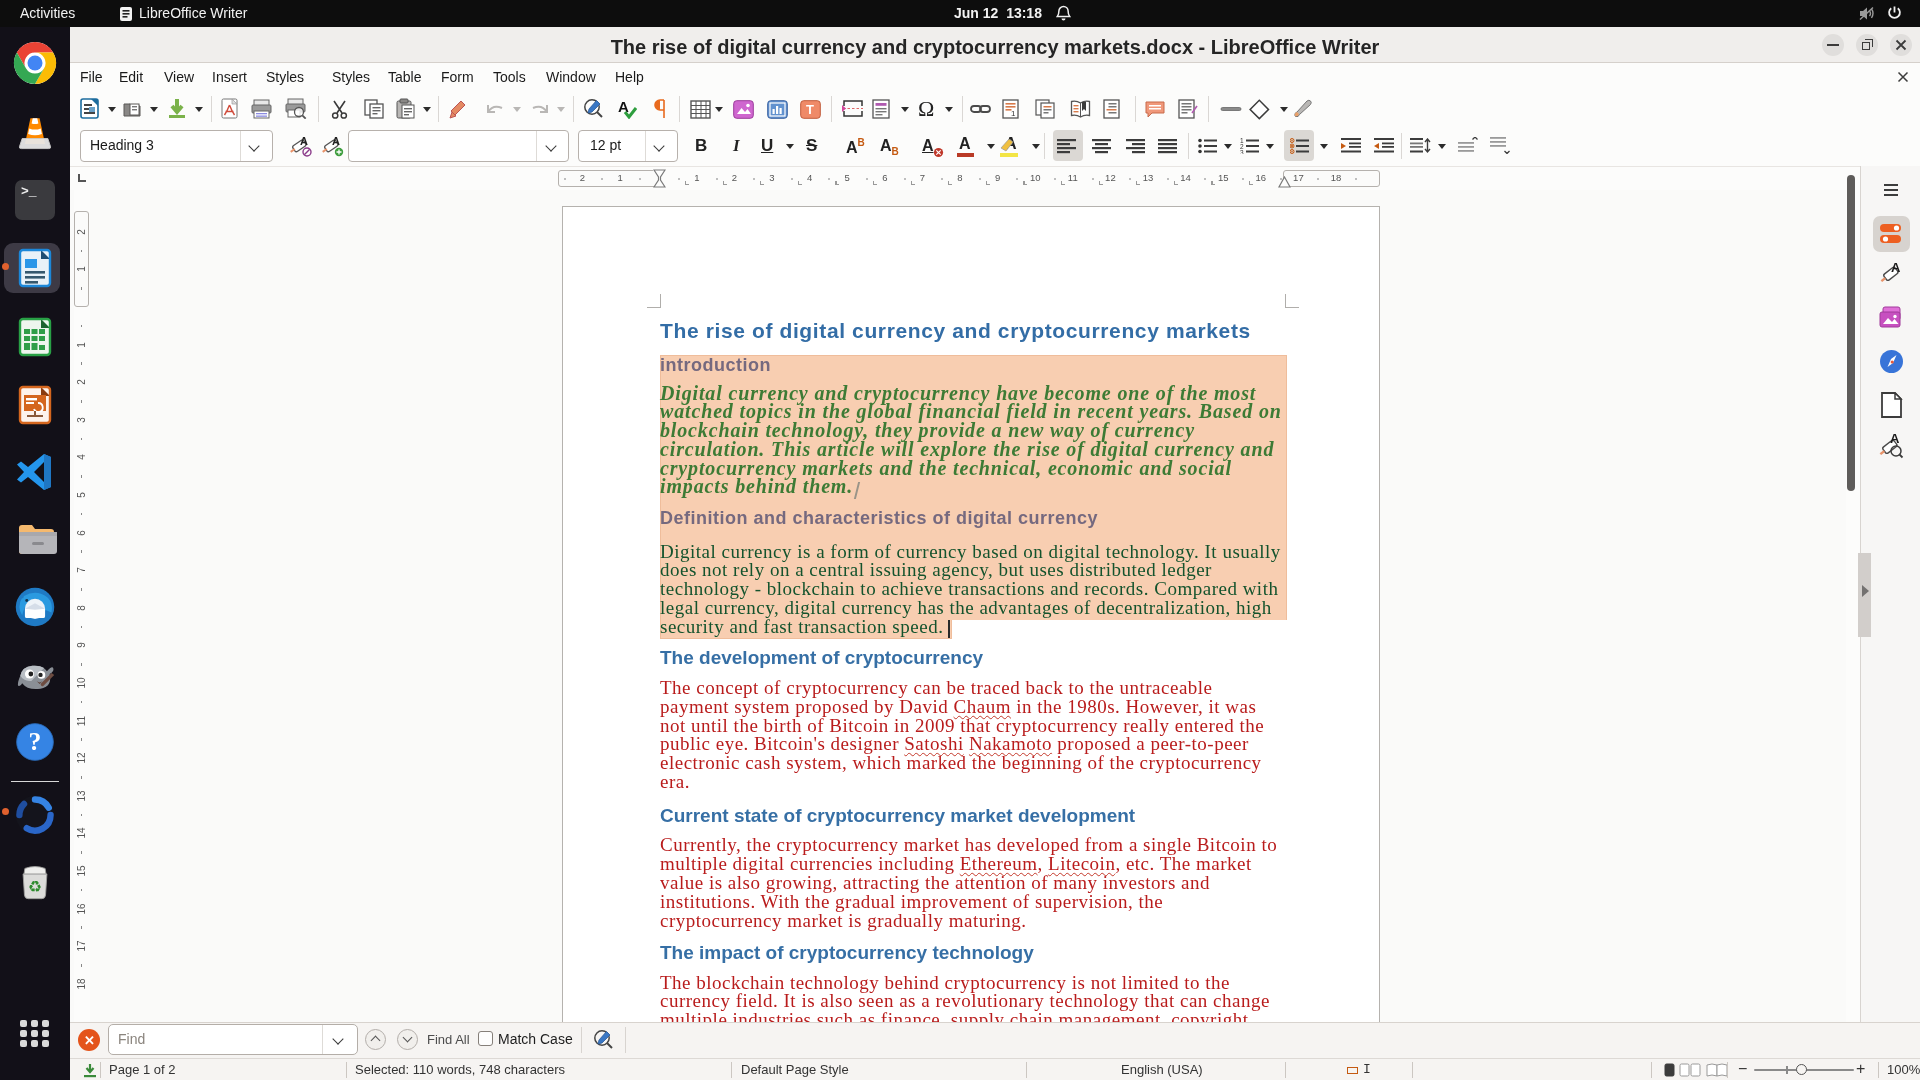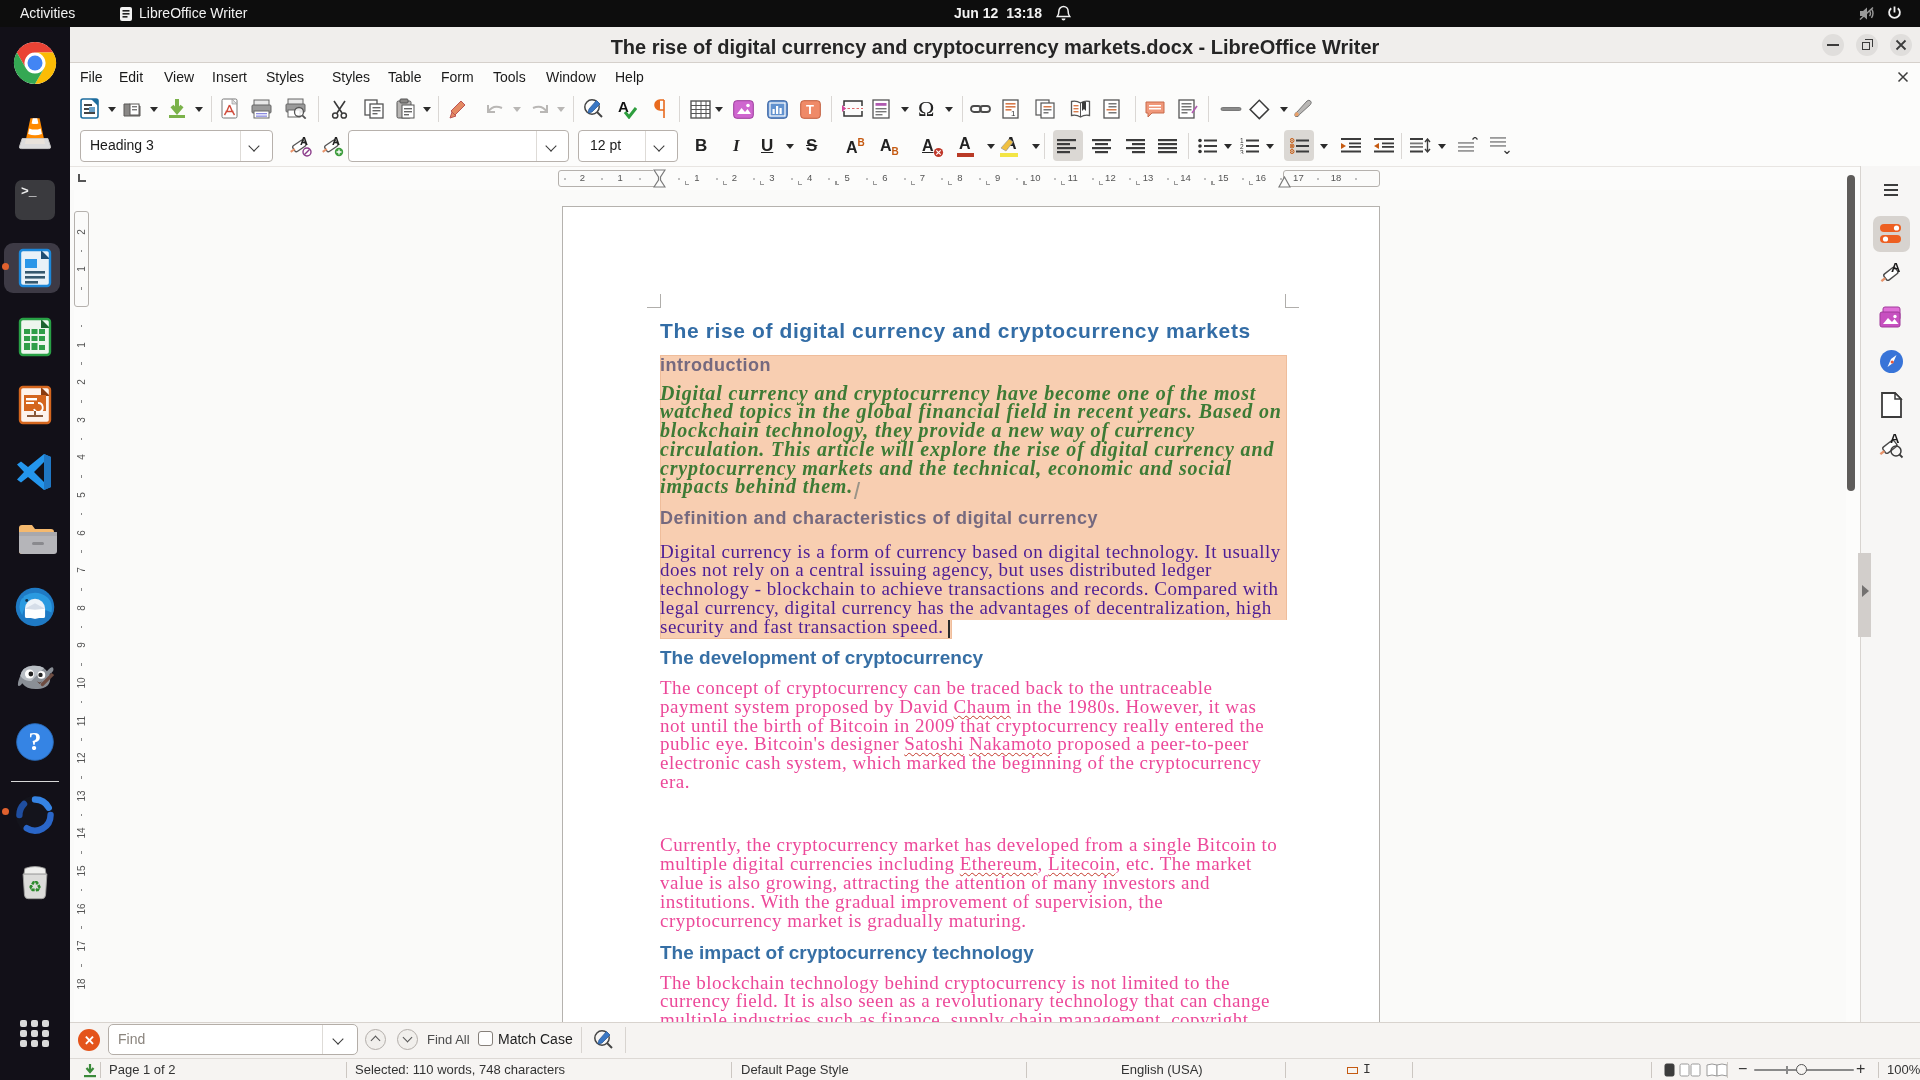--- a/index.html
+++ b/index.html
@@ -27,21 +27,21 @@
   #toolbar2 { position:absolute; left:0; top:102px; width:1850px; height:38px; background:#fcfcfb; border-bottom:1px solid #e8e5e2; }
 
   
   #hruler { position:absolute; left:0; top:140px; width:1850px; height:23px; background:#fcfcfb; font-size:9.5px; color:#777; }
   #docarea { position:absolute; left:0; top:163px; width:1776px; height:859px; background:#fafaf9; overflow:hidden; }
 
   
   #page { position:absolute; left:492px; top:16px; width:818px; height:1050px; background:#ffffff; border:1px solid #b5b2ae; }
 
   
-  .ser { font-family:"Liberation Serif", serif; font-size:19px; letter-spacing:0.5px; line-height:18.8px; color:#ec4899; white-space:pre; }
+  .ser { font-family:"Liberation Serif", serif; font-size:19px; letter-spacing:0.5px; line-height:18.8px; color:#b91c1c; white-space:pre; }
   .h1 { font-family:"Liberation Sans", sans-serif; font-weight:bold; font-size:21px; letter-spacing:0.62px; color:#336da6; white-space:pre; }
   .h2 { font-family:"Liberation Sans", sans-serif; font-weight:bold; font-size:19px; color:#366fa5; white-space:pre; }
   .h3sel { font-family:"Liberation Sans", sans-serif; font-weight:bold; font-size:18px; letter-spacing:0.5px; color:#75697f; white-space:pre; }
   .grn { font-family:"Liberation Serif", serif; font-weight:bold; font-style:italic; font-size:20px; letter-spacing:0.85px; line-height:18.8px; color:#3d7b35; white-space:pre; }
   .selbg { position:absolute; background:#f8ceb1; }
   .sq { text-decoration:underline; text-decoration-style:wavy; text-decoration-color:#c4382a; text-decoration-thickness:1.3px; text-underline-offset:2px; }
 
   
   #findbar { position:absolute; left:0; top:995px; width:1850px; height:36px; background:#f6f4f2; border-top:1px solid #d8d3ce; }
   #statusbar { position:absolute; left:0; top:1031px; width:1850px; height:22px; background:#f6f4f2; border-top:1px solid #ddd9d5; font-size:13px; color:#333; }
@@ -725,36 +725,37 @@
       <div class="grn abs" style="left:97px;top:176.5px;">Digital currency and cryptocurrency have become one of the most
 watched topics in the global financial field in recent years. Based on
 blockchain technology, they provide a new way of currency
 circulation. This article will explore the rise of digital currency and
 cryptocurrency markets and the technical, economic and social
 impacts behind them.</div>
       <div class="abs" style="left:293px;top:275px;width:1.5px;height:17px;background:#9a9488;transform:skewX(-14deg);"></div>
 
       <div class="h3sel abs" style="left:97px;top:300.5px;line-height:21px;">Definition and characteristics of digital currency</div>
 
-      <div class="ser abs" style="left:97px;top:335.7px;color:#4c1d95;">Digital currency is a form of currency based on digital technology. It usually
+      <div class="ser abs" style="left:97px;top:335.7px;color:#14532d;">Digital currency is a form of currency based on digital technology. It usually
 does not rely on a central issuing agency, but uses distributed ledger
 technology - blockchain to achieve transactions and records. Compared with
 legal currency, digital currency has the advantages of decentralization, high
 security and fast transaction speed.</div>
       <div class="abs" style="left:385px;top:413px;width:2px;height:18px;background:#2a2a2a;"></div>
 
       <div class="h2 abs" style="left:97px;top:439.5px;">The development of cryptocurrency</div>
 
       <div class="ser abs" style="left:97px;top:472.1px;">The concept of cryptocurrency can be traced back to the untraceable
 payment system proposed by David <span class="sq">Chaum</span> in the 1980s. However, it was
 not until the birth of Bitcoin in 2009 that cryptocurrency really entered the
 public eye. Bitcoin's designer <span class="sq">Satoshi</span> <span class="sq">Nakamoto</span> proposed a peer-to-peer
 electronic cash system, which marked the beginning of the cryptocurrency
 era.</div>
 
+      <div class="h2 abs" style="left:97px;top:597.5px;">Current state of cryptocurrency market development</div>
 
       <div class="ser abs" style="left:97px;top:629.4px;">Currently, the cryptocurrency market has developed from a single Bitcoin to
 multiple digital currencies including <span class="sq">Ethereum</span>, <span class="sq">Litecoin</span>, etc. The market
 value is also growing, attracting the attention of many investors and
 institutions. With the gradual improvement of supervision, the
 cryptocurrency market is gradually maturing.</div>
 
       <div class="h2 abs" style="left:97px;top:735px;">The impact of cryptocurrency technology</div>
 
       <div class="ser abs" style="left:97px;top:766.7px;">The blockchain technology behind cryptocurrency is not limited to the

